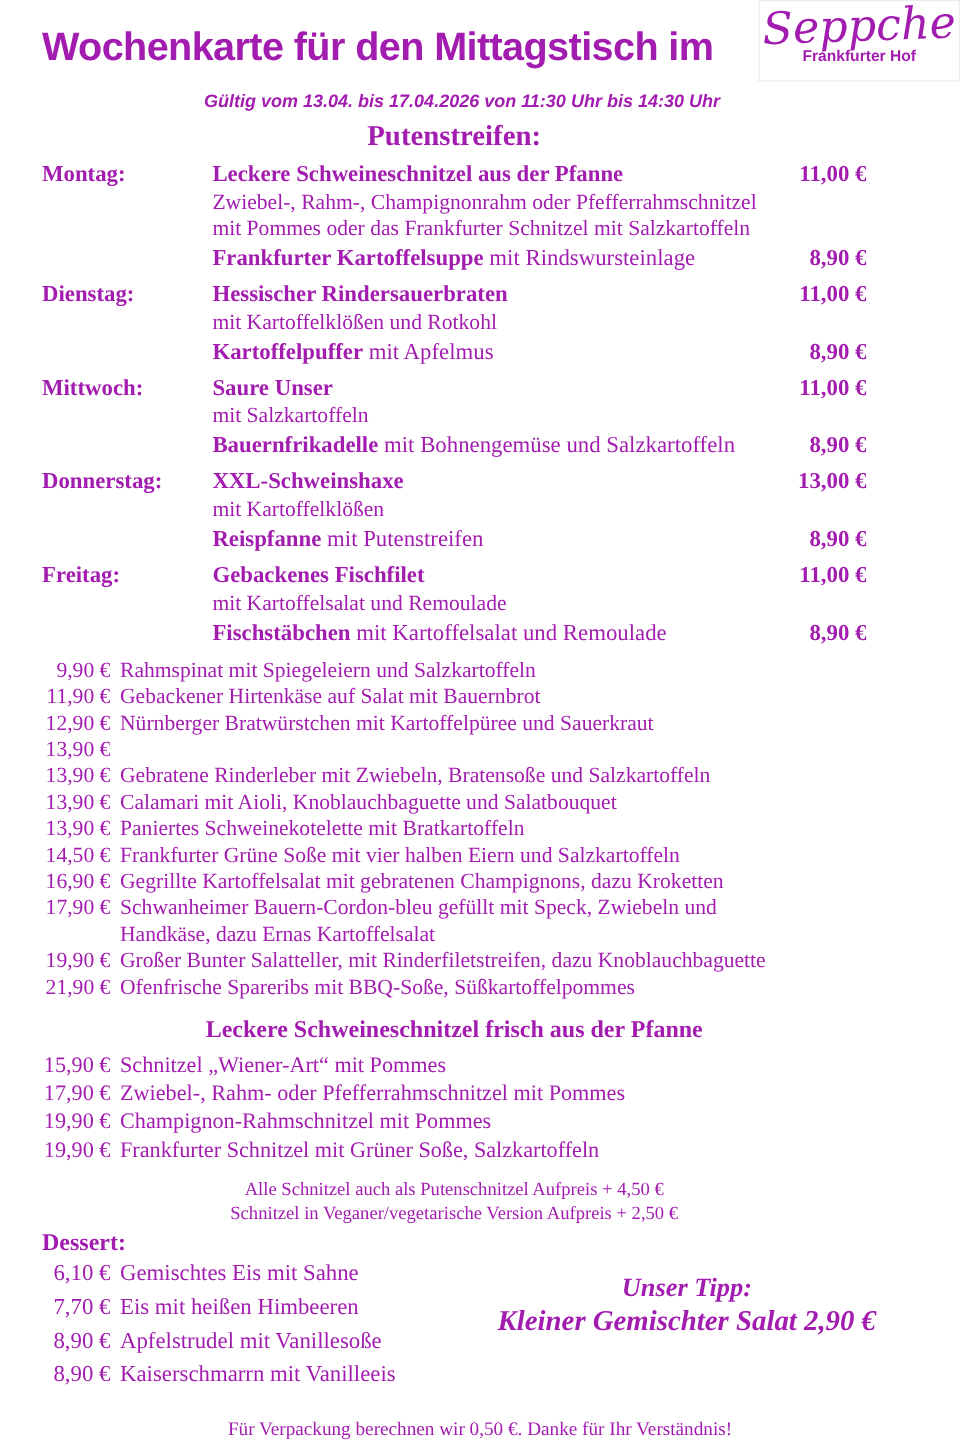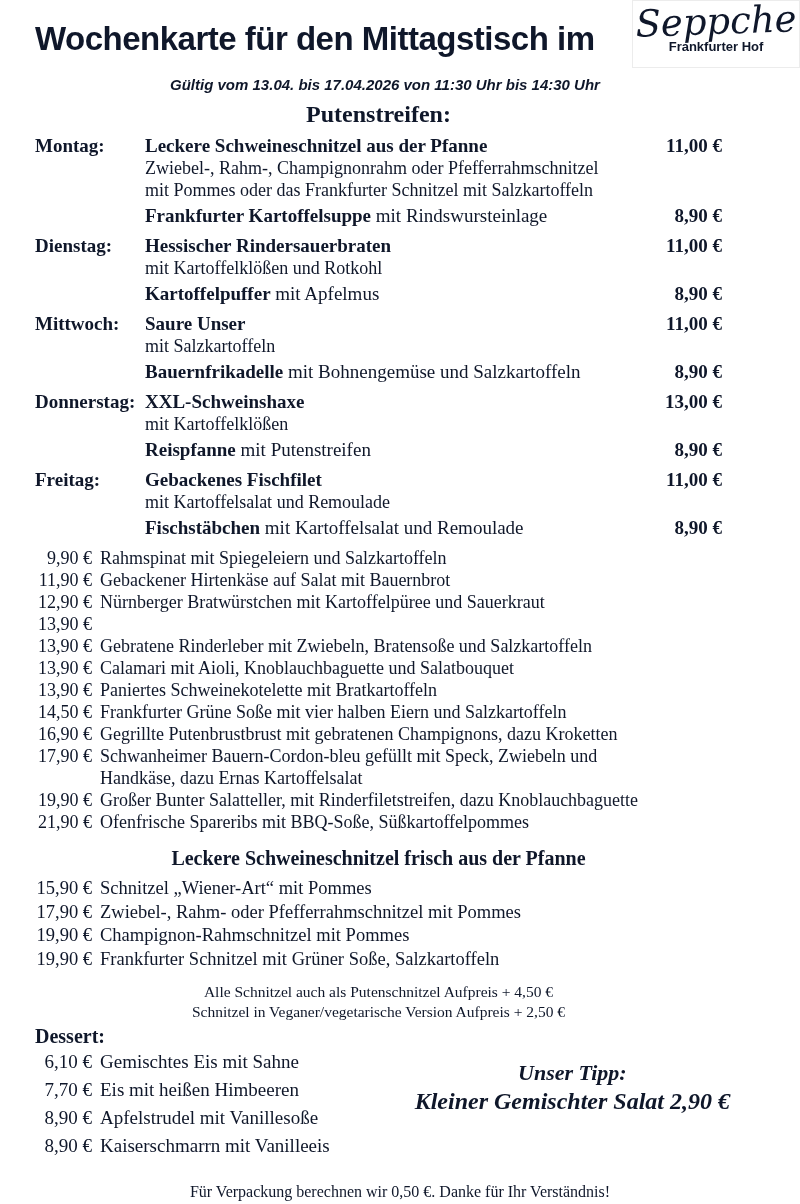--- a/index.html
+++ b/index.html
@@ -1,36 +1,36 @@
 <!DOCTYPE html>
 <html><head>
 <meta charset="utf-8">
 <style>
   html,body{margin:0;padding:0;background:#fff;}
-  .page{position:relative;width:800px;height:1204px;background:#ffffff;color:#0f172a;
+  .page{position:relative;width:800px;height:1204px;background:#ffffff;color:#a21caf;
         font-family:"Liberation Serif",serif;overflow:hidden;}
 
   
   .title{position:absolute;left:35px;top:20px;font-family:"Liberation Sans",sans-serif;
          font-weight:bold;font-size:33px;letter-spacing:-0.5px;white-space:nowrap;}
   .logo-box{position:absolute;right:0;top:0;width:166px;height:66px;background:#fff;
             border:1px solid #ececec;text-align:center;}
   .logo-script{font-family:"DejaVu Serif",serif;font-style:italic;font-size:37px;line-height:40px;
                margin-top:1px;transform:rotate(-2deg);}
   .logo-sub{font-family:"Liberation Sans",sans-serif;font-weight:bold;font-size:13px;margin-top:-3px;}
   .validity{position:absolute;top:76px;left:0;width:770px;text-align:center;
             font-family:"Liberation Sans",sans-serif;font-weight:bold;font-style:italic;font-size:15px;}
 
   
   .content{position:absolute;top:100px;left:35px;width:687px;}
   .tages-heading{text-align:center;font-size:24px;font-weight:bold;line-height:28px;margin:0 0 6px 0;}
 
   .day-row{display:flex;margin-bottom:7px;}
   .day-label{width:110px;flex-shrink:0;font-weight:bold;font-size:19px;line-height:23px;}
-  .day-content{flex:1;}
+  .day-content{flex:1;margin-left:32px;}
   .dish-line{display:flex;font-size:19px;line-height:23px;}
   .dish-text{flex:1;}
   .dish-name{font-weight:bold;}
   .price{width:90px;flex-shrink:0;text-align:right;font-weight:bold;white-space:nowrap;}
   .desc{font-size:18px;line-height:22px;}
   .second{margin-top:3px;}
 
   .alacarte{margin-top:8px;}
   .item{display:flex;font-size:18px;line-height:22px;}
   .iprice{width:57px;flex-shrink:0;text-align:right;white-space:nowrap;}
@@ -169,21 +169,21 @@
       <div class="item">
           <span class="iprice">13,90 €</span>
           <span class="itext">Paniertes Schweinekotelette mit Bratkartoffeln</span>
         </div>
       <div class="item">
           <span class="iprice">14,50 €</span>
           <span class="itext">Frankfurter Grüne Soße mit vier halben Eiern und Salzkartoffeln</span>
         </div>
       <div class="item">
           <span class="iprice">16,90 €</span>
-          <span class="itext">Gegrillte Putenbrustbrust mit gebratenen Champignons, dazu Kroketten</span>
+          <span class="itext">Gegrillte Kartoffelsalat mit gebratenen Champignons, dazu Kroketten</span>
         </div>
       <div class="item">
           <span class="iprice">17,90 €</span>
           <span class="itext"><span>Schwanheimer Bauern-Cordon-bleu gefüllt mit Speck, Zwiebeln und</span><div>Handkäse, dazu Ernas Kartoffelsalat</div></span>
         </div>
       <div class="item">
           <span class="iprice">19,90 €</span>
           <span class="itext">Großer Bunter Salatteller, mit Rinderfiletstreifen, dazu Knoblauchbaguette</span>
         </div>
       <div class="item">

